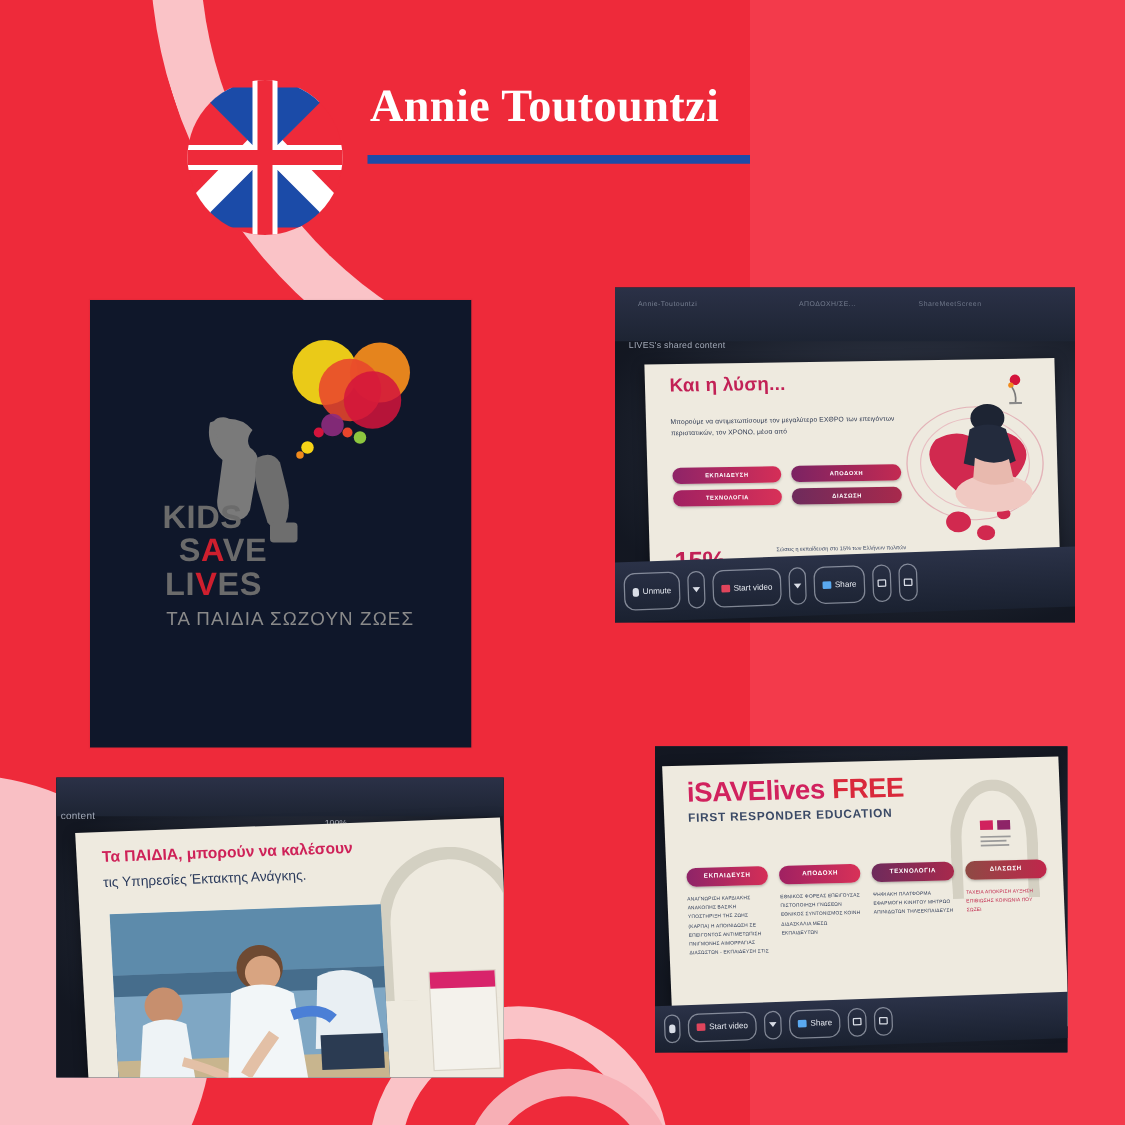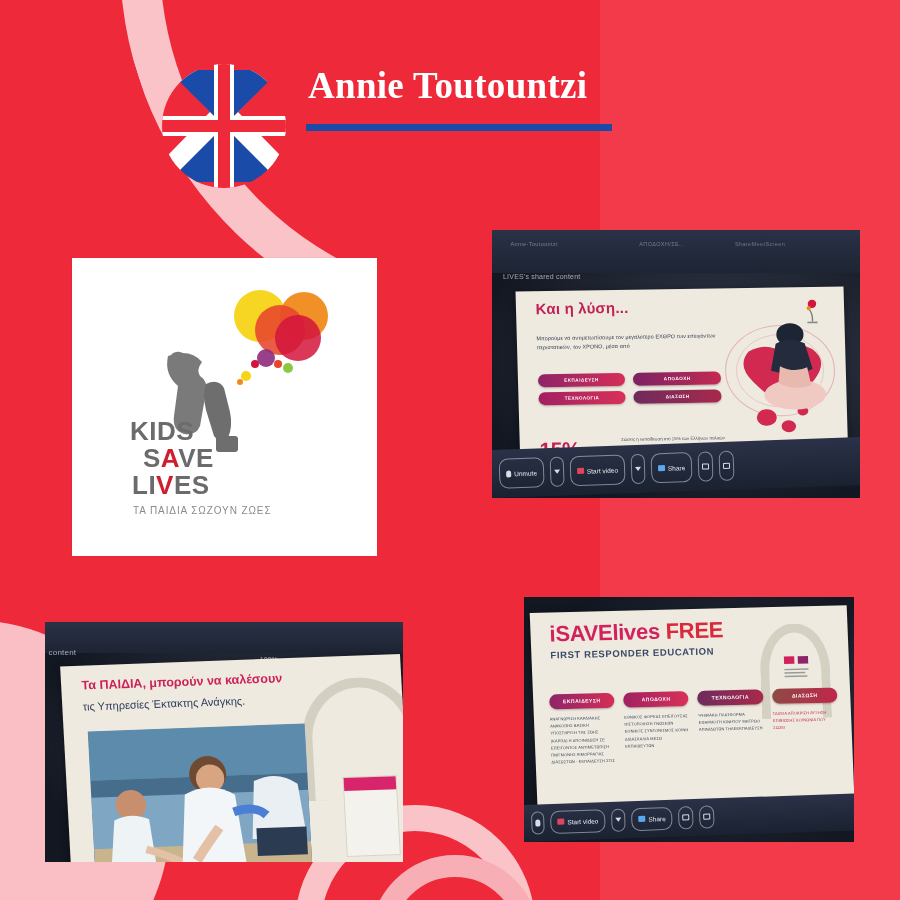--- a/index.html
+++ b/index.html
@@ -51,21 +51,21 @@
     border:26px solid #FAC3C7;
   }
   .bg-ring-bottom2{
     position:absolute; left:370px; top:855px;
     width:170px; height:170px; border-radius:50%;
     border:22px solid #F7AFB5;
   }
 
   
   #brand{
-    position:absolute; left:160px; top:52px; width:480px; height:145px;text-decoration:underline;
+    position:absolute; left:148px; top:52px; width:480px; height:145px;text-decoration:underline;
   }
   .flag-circle{
     position:absolute; left:0; top:4px; width:128px; height:140px;
   }
   .flag-circle svg{ display:block; }
   .brand-name{
     position:absolute; left:148px; top:12px;
     font-family:"Liberation Serif", serif;
     font-size:37px; font-weight:bold; color:#FFFFFF;
     letter-spacing:.3px; white-space:nowrap;
@@ -76,43 +76,43 @@
   }
   .brand-sub{
     position:absolute; left:182px; top:92px;
     font-family:"Liberation Serif", serif;
     font-size:27px; font-weight:bold; color:#FFFFFF;
     white-space:nowrap;
   }
 
   
   #logo-card{
-    position:absolute; left:72px; top:258px; width:305px; height:298px;
-    background:#ffffff;
+    position:absolute; left:72px; top:240px; width:305px; height:358px;
+    background:#0f172a;
     box-shadow:0 0 0 1px rgba(0,0,0,.03);
   }
   .ksl-wrap{ position:absolute; inset:0; }
 
   .ksl-balloons{ position:absolute; left:150px; top:28px; width:130px; height:110px; }
   .ksl-figures{ position:absolute; left:86px; top:90px; width:130px; height:120px; }
   .ksl-text{
     position:absolute; left:58px; top:160px; width:120px;
     text-align:left;
   }
   .ksl-line{
     font-family:"Liberation Sans", sans-serif;
     font-weight:bold; font-size:26px; color:#6B6B6B;
     line-height:1.04; letter-spacing:.5px;
   }
   .ksl-line.l2{ padding-left:13px; }
   .ksl-line.l3{ padding-left:2px; }
   .ksl-accent{ color:#CE1F2E; }
   .ksl-greek{
     font-family:"Liberation Sans", sans-serif;
-    font-size:10px; color:#8A8A8A; letter-spacing:.9px;
+    font-size:15px; color:#8A8A8A; letter-spacing:.9px;
     margin-top:6px; padding-left:3px; white-space:nowrap;
   }
 
   
   .photo{
     position:absolute; overflow:hidden;
     background:#1b2236;
   }
   #photo-zoom-top{  left:492px; top:230px;  width:368px; height:268px; }
   #photo-zoom-bl{   left:45px;  top:622px;  width:358px; height:240px; }

